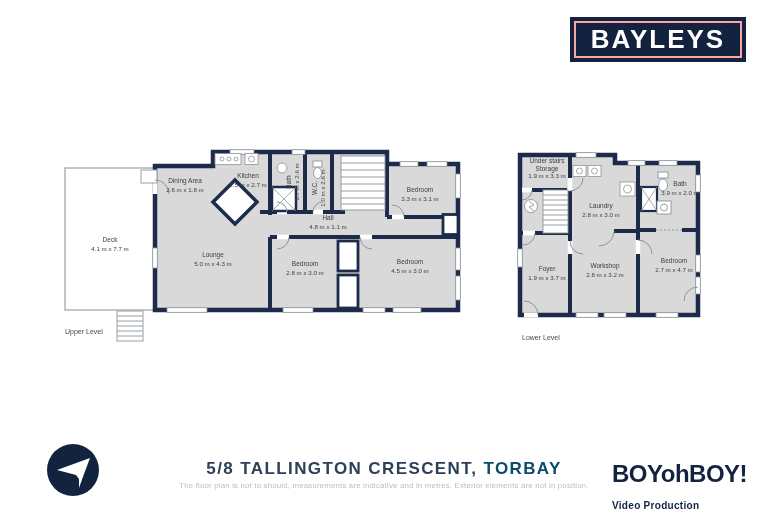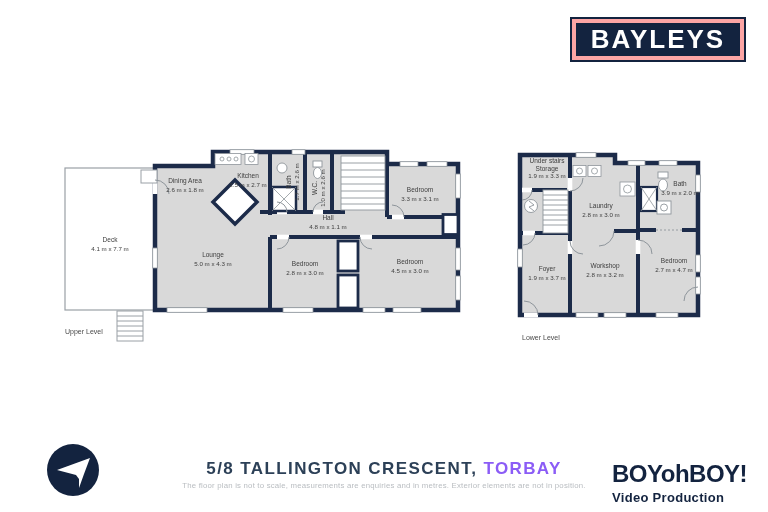--- a/index.html
+++ b/index.html
@@ -1,36 +1,36 @@
 <!DOCTYPE html>
 <html><head>
 <meta charset="utf-8">
 <style>
   html,body{margin:0;padding:0;background:#fff;}
   #canvas{position:relative;width:768px;height:512px;background:#fff;overflow:hidden;
           font-family:"Liberation Sans",sans-serif;}
   
   .bayleys{position:absolute;left:570px;top:17px;width:176px;height:45px;background:#13233f;
            display:flex;align-items:center;justify-content:center;}
-  .bayleys-inner{border:4px solid #fca5a5;width:164px;height:33px;display:flex;align-items:center;
+  .bayleys-inner{border:2px solid #fca5a5;width:164px;height:33px;display:flex;align-items:center;
            justify-content:center;color:#fff;font-weight:bold;font-size:26px;letter-spacing:2px;}
   
   .plan{position:absolute;}
   #upper-plan{left:55px;top:140px;}
   #lower-plan{left:510px;top:145px;}
   
   .sender-circle{position:absolute;left:46px;top:443px;width:54px;height:54px;}
   .address{position:absolute;left:0;top:459px;width:768px;text-align:center;
            font-size:17px;font-weight:bold;letter-spacing:1.4px;color:#2c4057;}
-  .address .suburb{color:#8b5cf6;font-weight:bold;margin-top:12px;}
+  .address .suburb{color:#0c4a6e;font-weight:bold;margin-top:12px;}
   .disclaimer{position:absolute;left:0;top:481px;width:768px;text-align:center;
            font-size:7.8px;line-height:10px;color:#b9bdc1;letter-spacing:0.2px;}
   .boyohboy{position:absolute;left:612px;top:462px;color:#13233f;}
   .boyohboy .big{font-size:24px;font-weight:800;letter-spacing:-0.5px;line-height:24px;}
-  .boyohboy .sub{font-size:13px;font-weight:bold;margin-top:4px;letter-spacing:0.3px;}
+  .boyohboy .sub{font-size:10px;font-weight:bold;margin-top:14px;letter-spacing:0.3px;}
   svg text{font-family:"Liberation Sans",sans-serif;}
   .room-name{font-size:6.5px;fill:#3d3d3d;}
   .room-dims{font-size:6.2px;fill:#3d3d3d;}
   .level-caption{font-size:7px;fill:#4a4a4a;}
 </style>
 </head>
 <body>
 
 <div id="canvas">
 
@@ -307,21 +307,21 @@
       <path fill="#ffffff" d="M44,15 L11,27 L30,32 L33,45 L38,31 Z M30,32 L33,36 L33,45"></path>
     </svg>
   </div>
 
   <div class="address">
     <span>5/8 TALLINGTON CRESCENT,</span>
     <span class="suburb">TORBAY</span>
   </div>
 
   <div class="disclaimer">
-    <div>The floor plan is not to scale, measurements are enquiries and in metres. Exterior elements are not in position.</div>
+    <div>The floor plan is not to should, measurements are indicative and in metres. Exterior elements are not in position.</div>
   </div>
 
   <div class="boyohboy">
     <div class="big">BOYohBOY!</div>
     <div class="sub">Video Production</div>
   </div>
 
 </div>
 
 </body></html>

